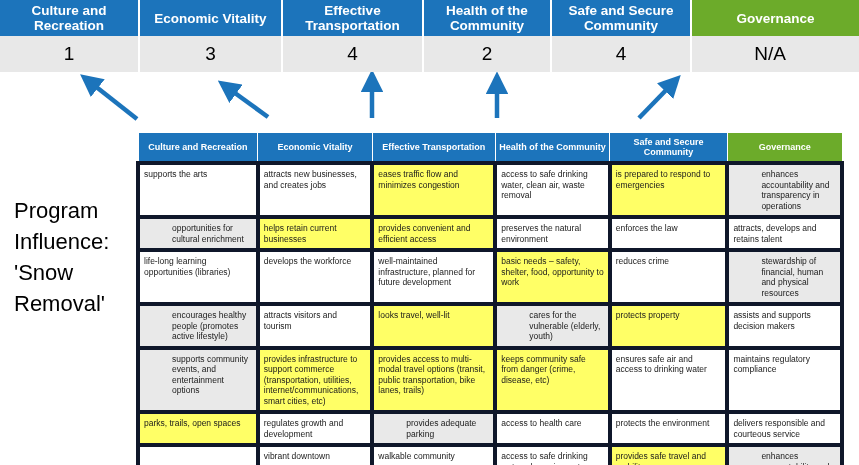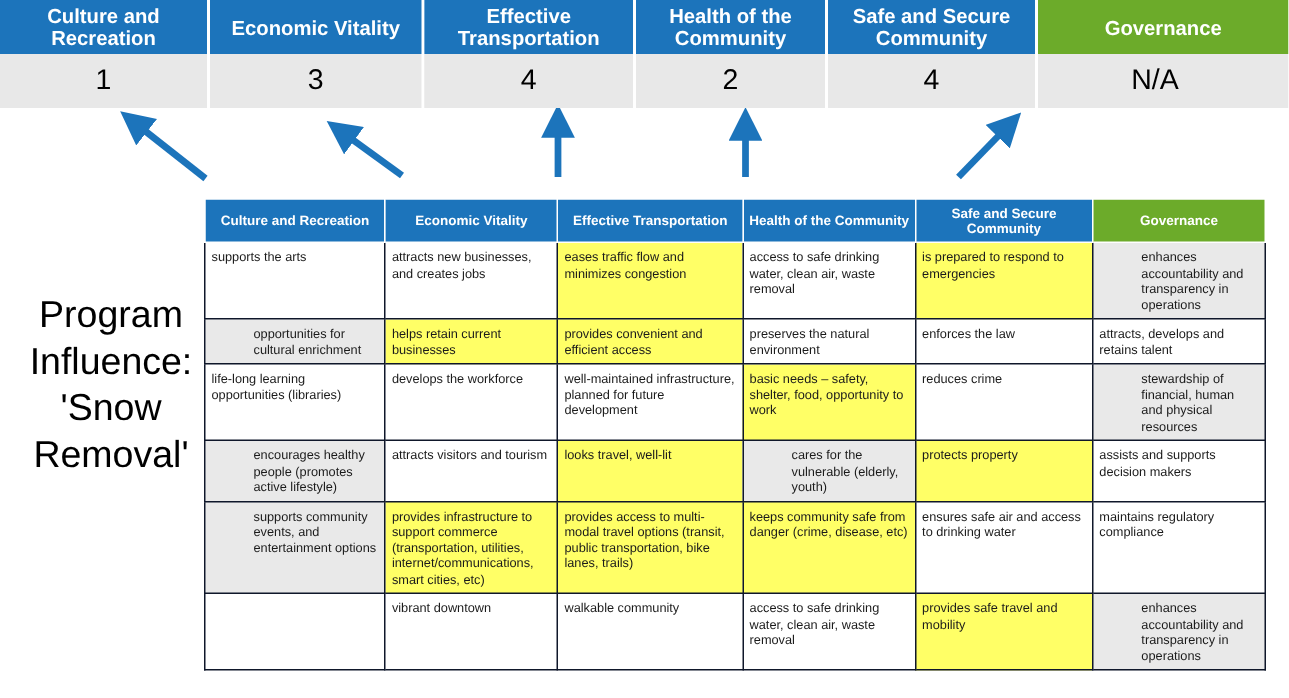--- a/index.html
+++ b/index.html
@@ -71,24 +71,23 @@
     width: 859px;
     height: 62px;
   }
 
   
   #caption {
     position: absolute;
     left: 14px;
     top: 195px;
     width: 120px;
-    font-size: 25px;
+    font-size: 22px;
     line-height: 31px;
     color: #000000;
-    text-align: center;
   }
 
   
   #matrix {
     position: absolute;
     left: 136px;
     top: 132px;
     width: 708px;
     border-collapse: collapse;
     table-layout: fixed;
@@ -105,21 +104,21 @@
     height: 22px;
   }
   #matrix th.h-blue { background: #1c74bb; }
   #matrix th.h-green { background: #6cab2a; }
   #matrix td {
     font-size: 8.5px;
     line-height: 10.5px;
     color: #1a1a1a;
     vertical-align: top;
     padding: 4px 4px;
-    border: 1px solid #0f172a;
+    border: 4px solid #0f172a;
     box-sizing: border-box;
     background: #ffffff;
   }
   #matrix td.shade { background: #e9e9e9; padding-left: 32px; }
   #matrix td.hl { background: #ffff66; margin-left: 24px; }
   #matrix td.empty { background: #ffffff; }
 </style>
 </head>
 <body>
 
@@ -204,20 +203,28 @@
       </tr>
       <tr>
         <td class="shade">supports community events, and entertainment options</td>
         <td class="hl">provides infrastructure to support commerce (transportation, utilities, internet/communications, smart cities, etc)</td>
         <td class="hl">provides access to multi-modal travel options (transit, public transportation, bike lanes, trails)</td>
         <td class="hl">keeps community safe from danger (crime, disease, etc)</td>
         <td>ensures safe air and access to drinking water</td>
         <td>maintains regulatory compliance</td>
       </tr>
       <tr>
+        <td class="hl">parks, trails, open spaces</td>
+        <td>regulates growth and development</td>
+        <td class="shade">provides adequate parking</td>
+        <td>access to health care</td>
+        <td>protects the environment</td>
+        <td>delivers responsible and courteous service</td>
+      </tr>
+      <tr>
         <td class="empty"></td>
         <td>vibrant downtown</td>
         <td>walkable community</td>
         <td>access to safe drinking water, clean air, waste removal</td>
         <td class="hl">provides safe travel and mobility</td>
         <td class="shade">enhances accountability and transparency in operations</td>
       </tr>
     </tbody>
 </table>
 

